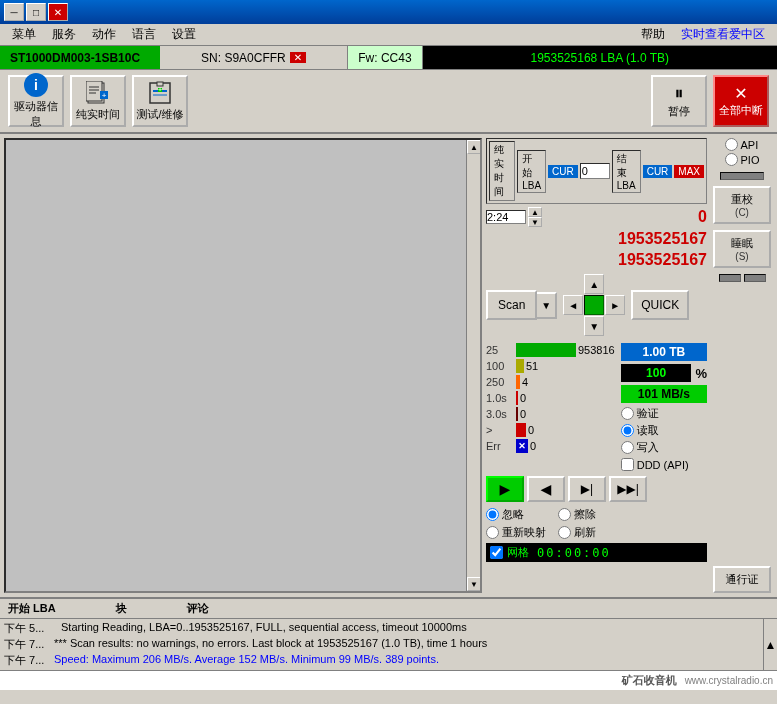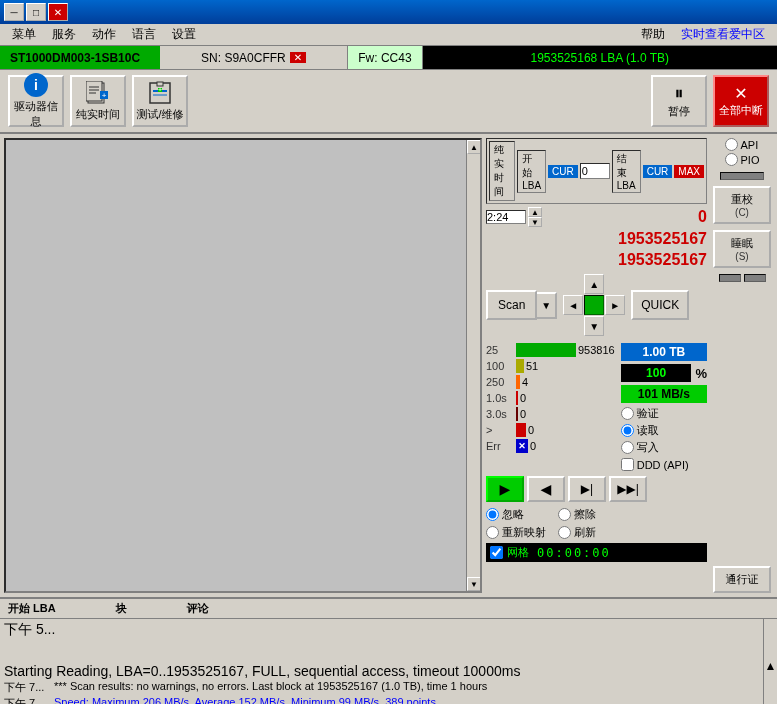--- a/index.html
+++ b/index.html
@@ -2153,21 +2153,21 @@
 </div>
 
 <div style="background:#d4d0c8;border-top:2px solid #808080;">
   <div style="display:flex;background:#d4d0c8;border-bottom:1px solid #808080;font-size:11px;font-weight:bold;padding:2px 8px;gap:60px;">
     <span>开始 LBA</span>
     <span>块</span>
     <span>评论</span>
   </div>
 
   <div style="background:#d4d0c8;padding:2px 4px;display:flex;flex-direction:column;gap:1px;position:relative;">
-    <div style="display:flex;gap:24px;font-size:14px;flex-direction:column;">
+    <div style="display:flex;gap:13px;font-size:11px;">
       <span style="color:black;min-width:44px;">下午 5...</span>
       <span style="color:black;flex:1;">Starting Reading, LBA=0..1953525167, FULL, sequential access, timeout 10000ms</span>
     </div>
     <div style="display:flex;gap:6px;font-size:11px;">
       <span style="color:black;min-width:44px;">下午 7...</span>
       <span style="color:black;flex:1;">*** Scan results: no warnings, no errors. Last block at 1953525167 (1.0 TB), time 1 hours</span>
     </div>
     <div style="display:flex;gap:6px;font-size:11px;">
       <span style="color:black;min-width:44px;">下午 7...</span>
       <span style="color:blue;flex:1;">Speed: Maximum 206 MB/s. Average 152 MB/s. Minimum 99 MB/s. 389 points.</span>

